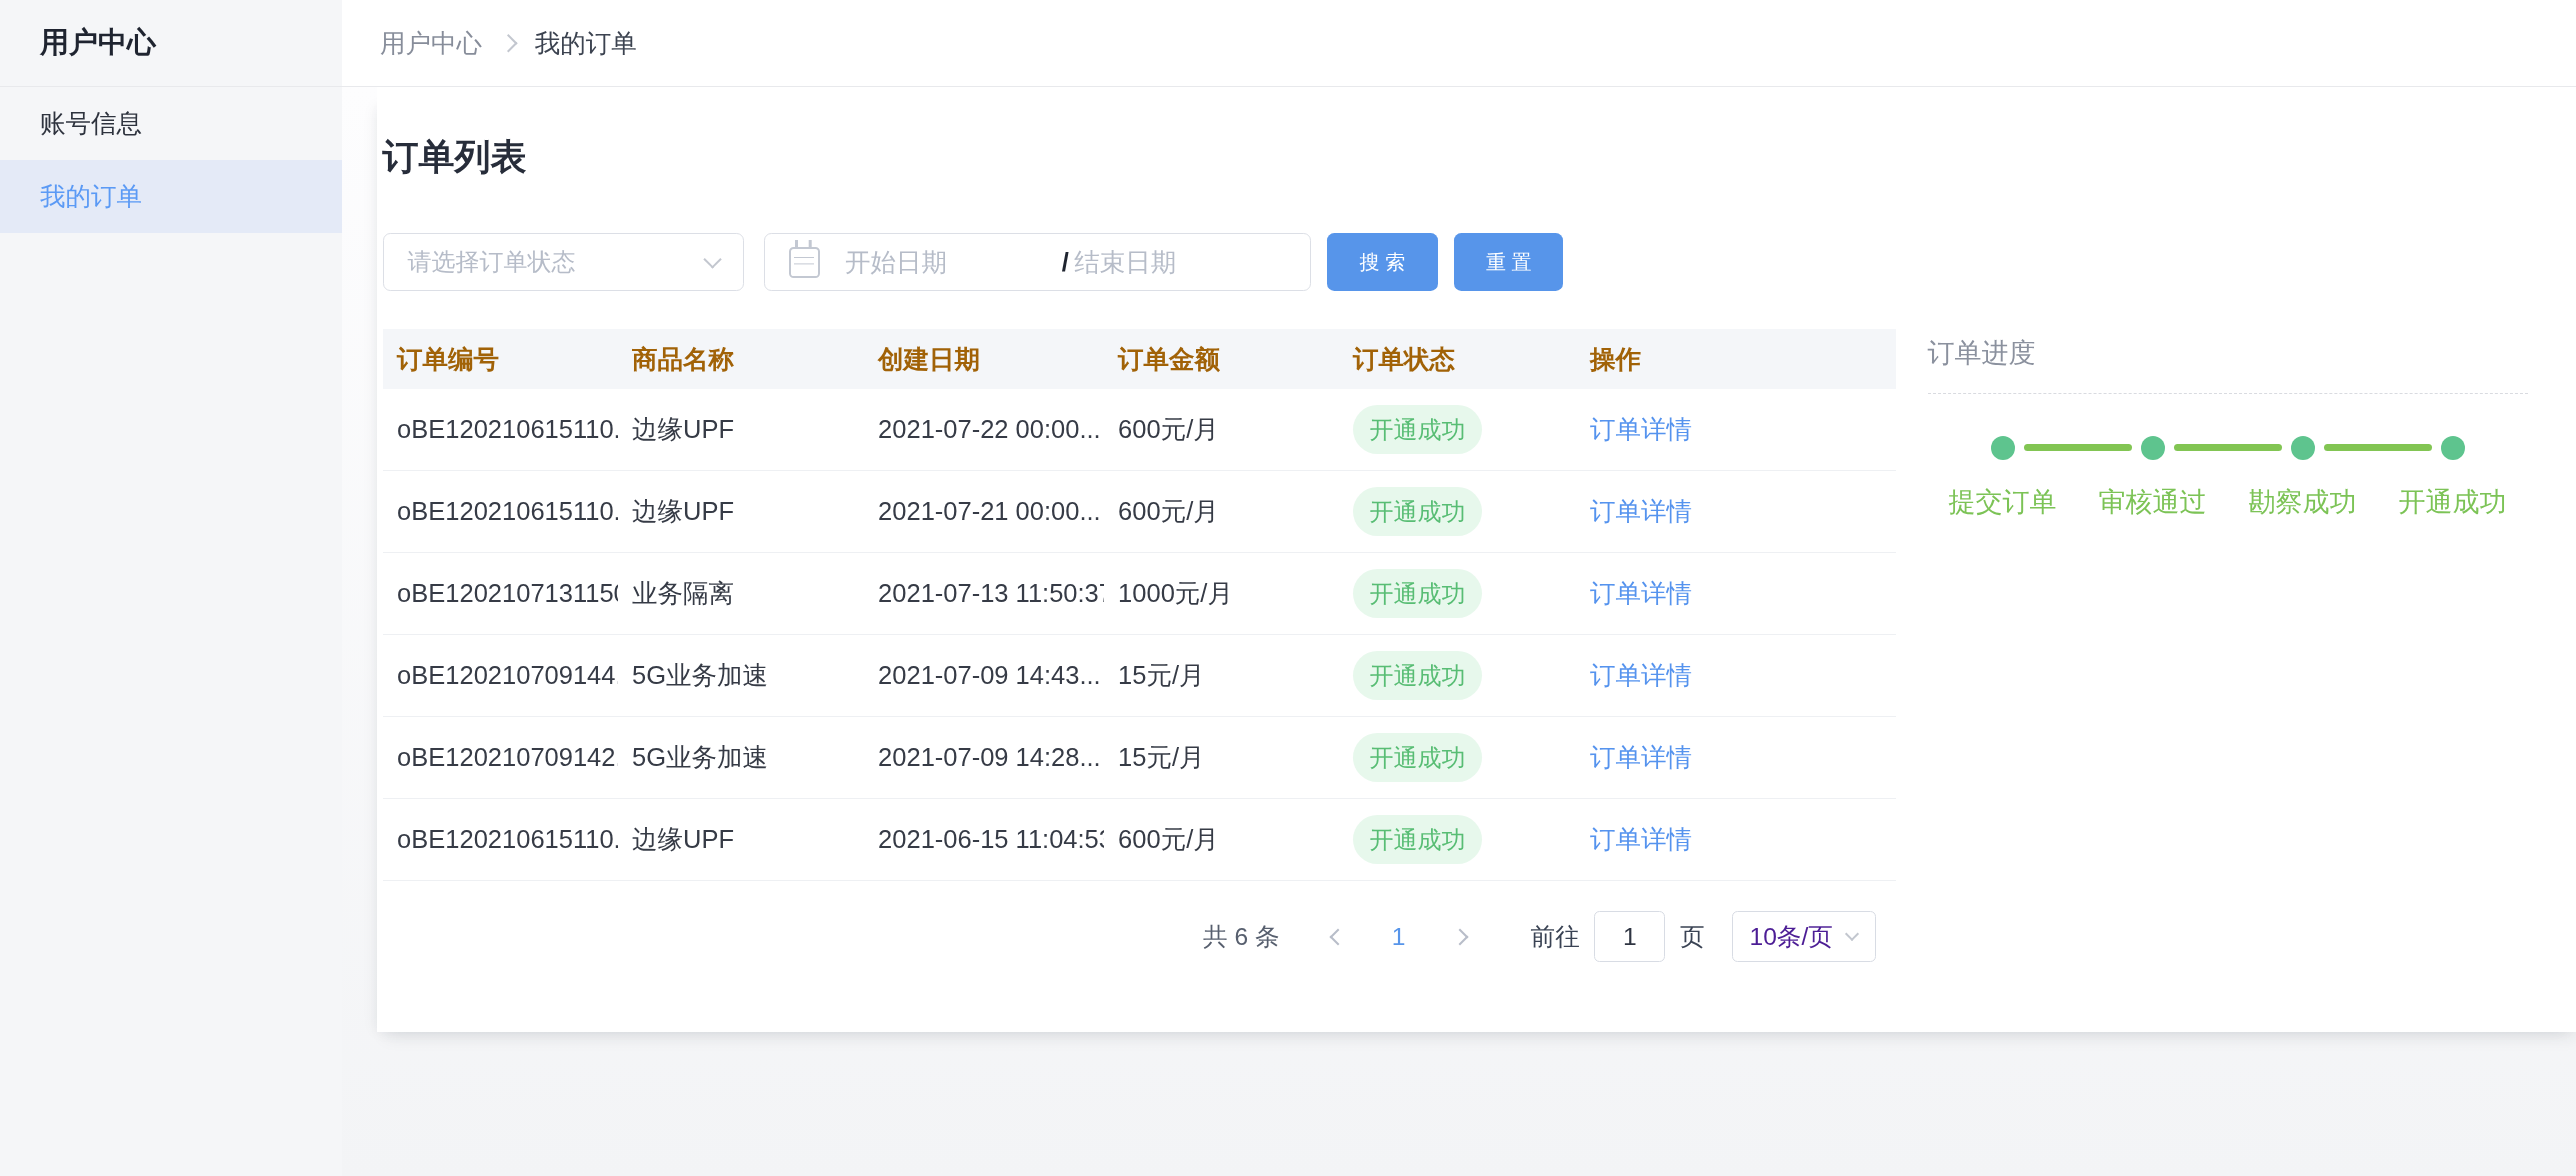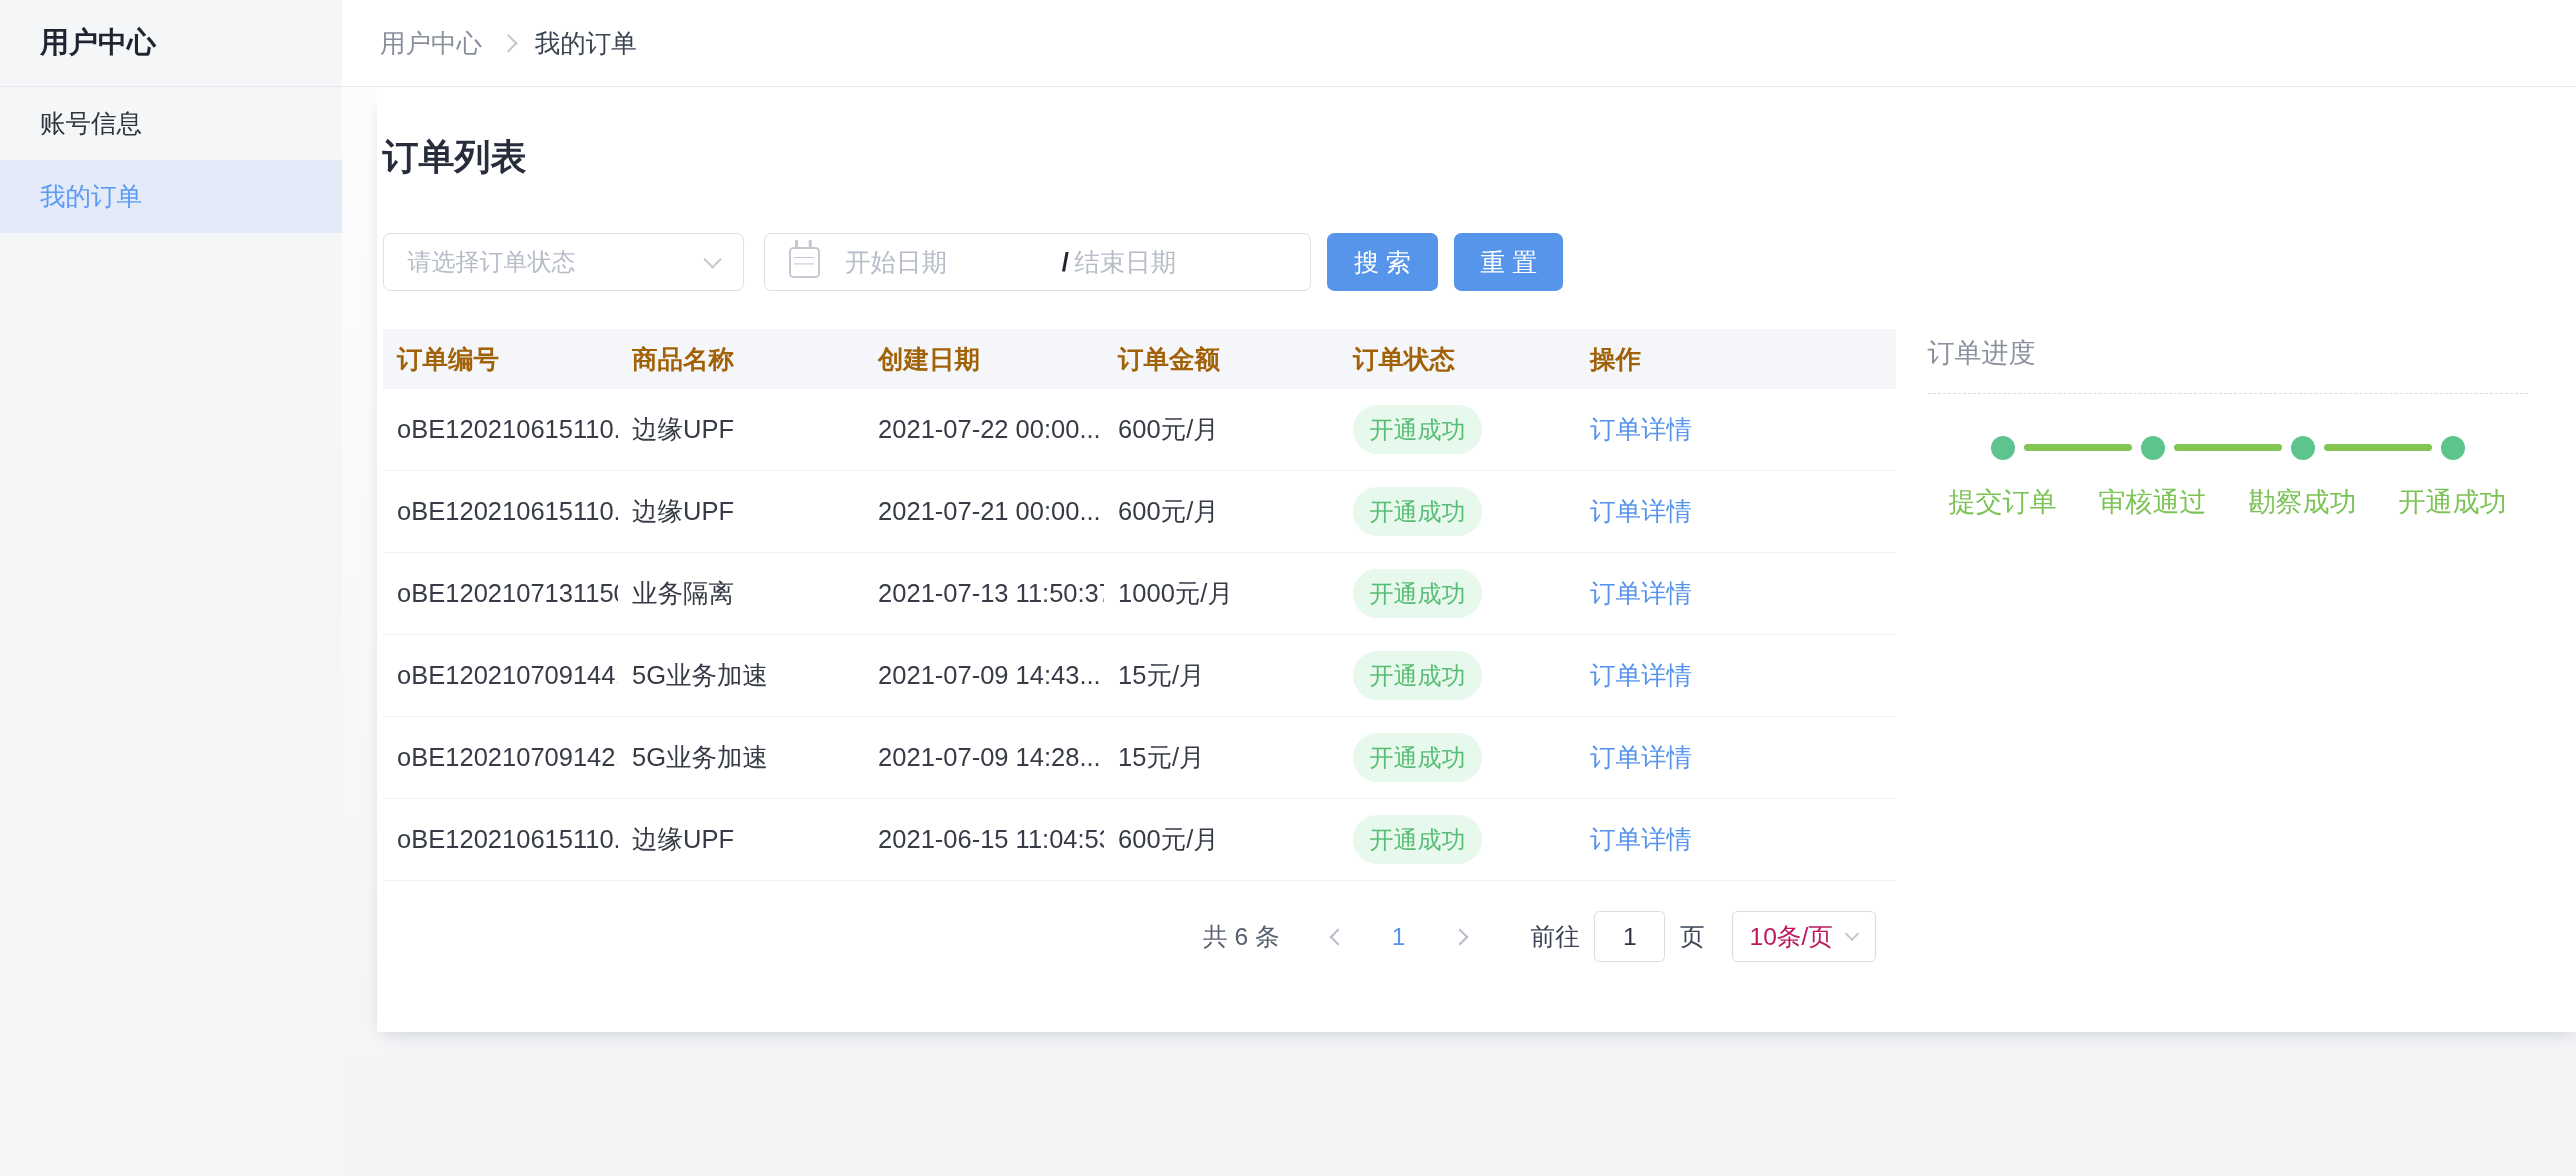--- a/index.html
+++ b/index.html
@@ -35,21 +35,21 @@
   .select-box { width:361px; height:58px; border:0.9px solid #dcdfe6; border-radius:7.3px;
     display:flex; align-items:center; justify-content:space-between; padding:0 24px;
     font-size:24px; color:#b6bcc8; background:#fff; cursor:pointer; }
   .chev-down { transform:rotate(-45deg); margin-top:-5.5px; }
   .date-box { margin-left:20px; width:547px; height:58px; border:0.9px solid #dcdfe6;
     border-radius:7.3px; display:flex; align-items:center; padding:0 24px;
     font-size:25.5px; color:#b6bcc8; background:#fff; cursor:text; }
   .date-part { flex:1; }
   .date-sep { color:#1f2430; font-weight:bold; padding:0 5.5px; }
   .btn { height:58px; border:none; border-radius:7.3px; background:#5795ea; color:#fff;
-    font-size:25px; display:flex; align-items:center; justify-content:center;
+    font-size:20px; display:flex; align-items:center; justify-content:center;
     cursor:pointer; font-family:inherit; }
   .btn-search { width:111px; margin-left:16.4px; }
   .btn-reset  { width:109px; margin-left:16.4px; }
 
   
   .content-row { display:flex; margin-top:38px; }
   .table-wrap { width:1513px; flex-shrink:0; }
   .thead { display:flex; align-items:center; height:60px; background:#f4f6f9; }
   .th { font-size:25.5px; font-weight:bold; color:#a16207; padding-left:14.6px; }
   .tr { display:flex; align-items:center; height:82px; border-bottom:1.8px solid #eef0f3; background:#fff; }
@@ -69,21 +69,21 @@
   .pg-arrow .chev { width:12px; height:12px; border-color:#b8bdc9; }
   .chev-left-g { transform:rotate(45deg); }
   .chev-right-g { transform:rotate(225deg); }
   .pg-page { width:82px; text-align:center; color:#5795ea; cursor:pointer; }
   .pg-goto-label { margin-left:51px; color:#3a4354; }
   .pg-input { width:71px; height:51px; border:0.9px solid #d8dce4; border-radius:5.5px;
     margin:0 14.6px; text-align:center; font-size:24.6px; color:#2f3542; font-family:inherit; }
   .pg-unit { color:#3a4354; }
   .pg-size { margin-left:27px; width:144px; height:51px; border:0.9px solid #d8dce4;
     border-radius:5.5px; display:flex; align-items:center; justify-content:center;
-    color:#be185d; cursor:pointer; background:#fff; }
+    color:#4c1d95; cursor:pointer; background:#fff; }
   .pg-size .chev { width:10px; height:10px; border-color:#c3c7cf; margin-left:14.6px; }
 
   
   .progress-panel { margin-left:32px; flex:1; padding-right:58px; }
   .panel-title { margin-top:5.5px; font-size:27px; color:#8b919e; }
   .dashed-divider { border-top:1.8px dashed #d9dbe0; margin-top:22px; }
   .steps { display:flex; margin-top:42px; }
   .step { width:150px; display:flex; flex-direction:column; align-items:center; position:relative; }
   .step-dot { width:24px; height:24px; border-radius:50%; background:#5ec48e; }
   .step:not(:last-child)::after { content:''; position:absolute; top:8.2px;

